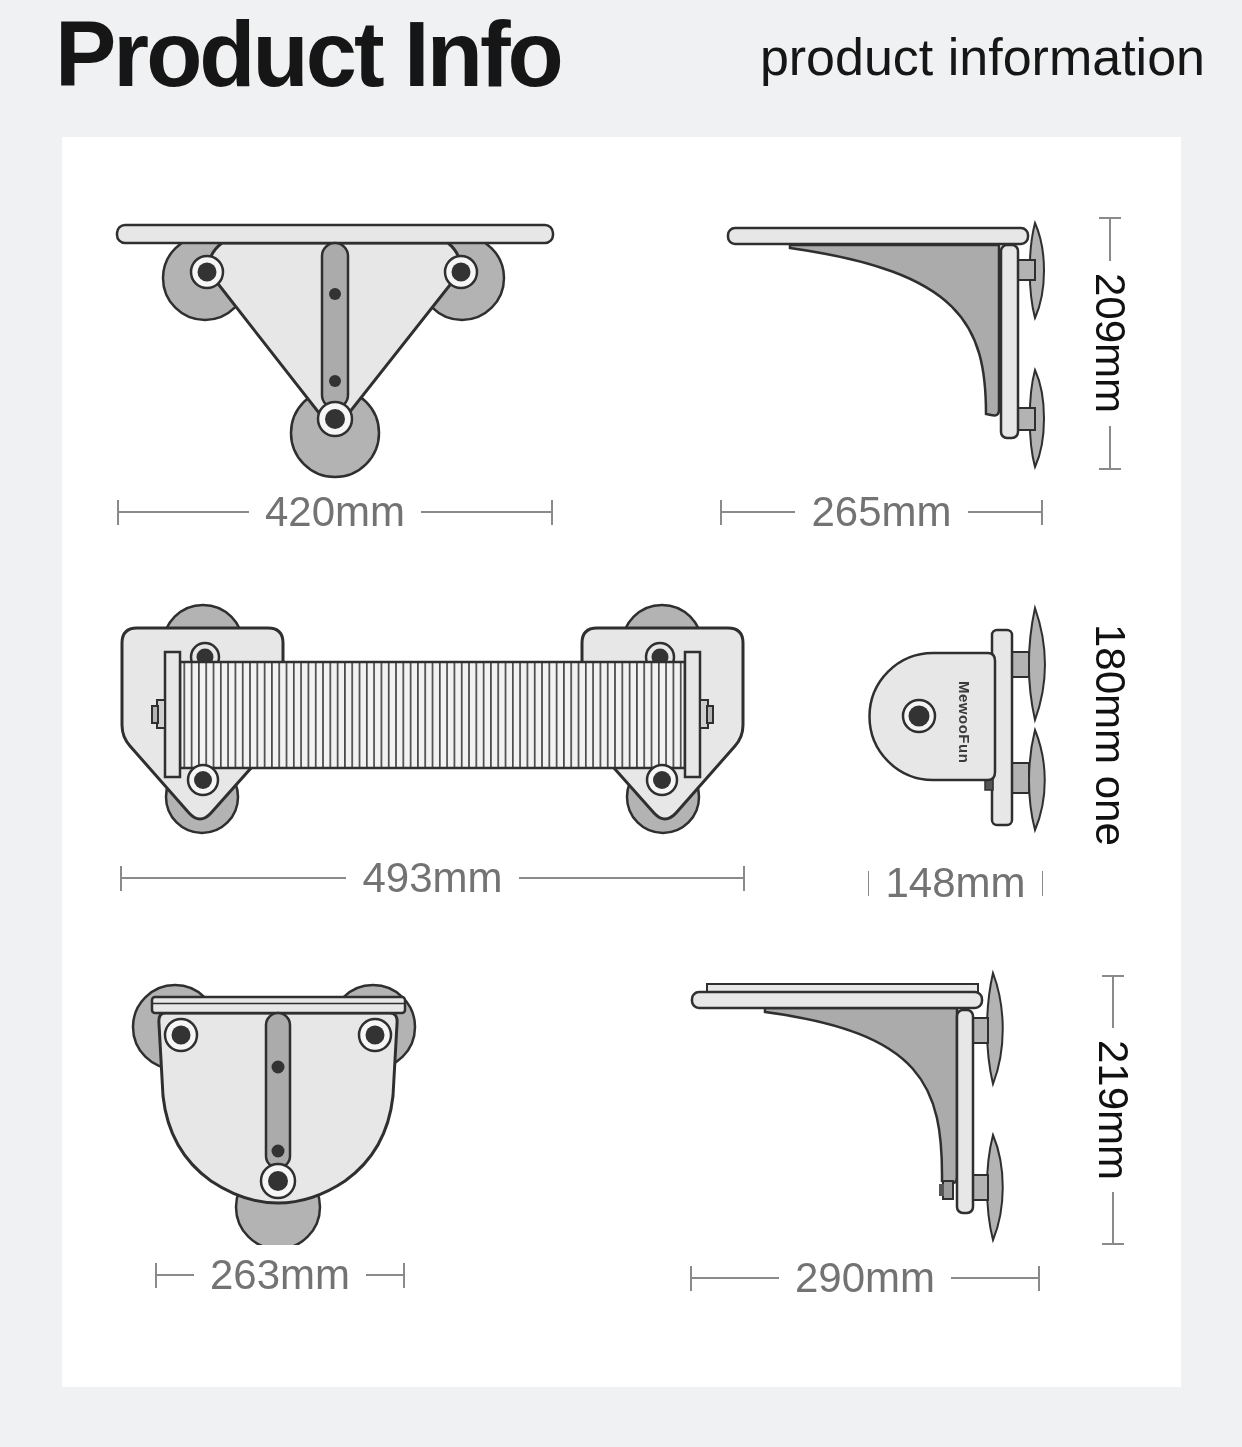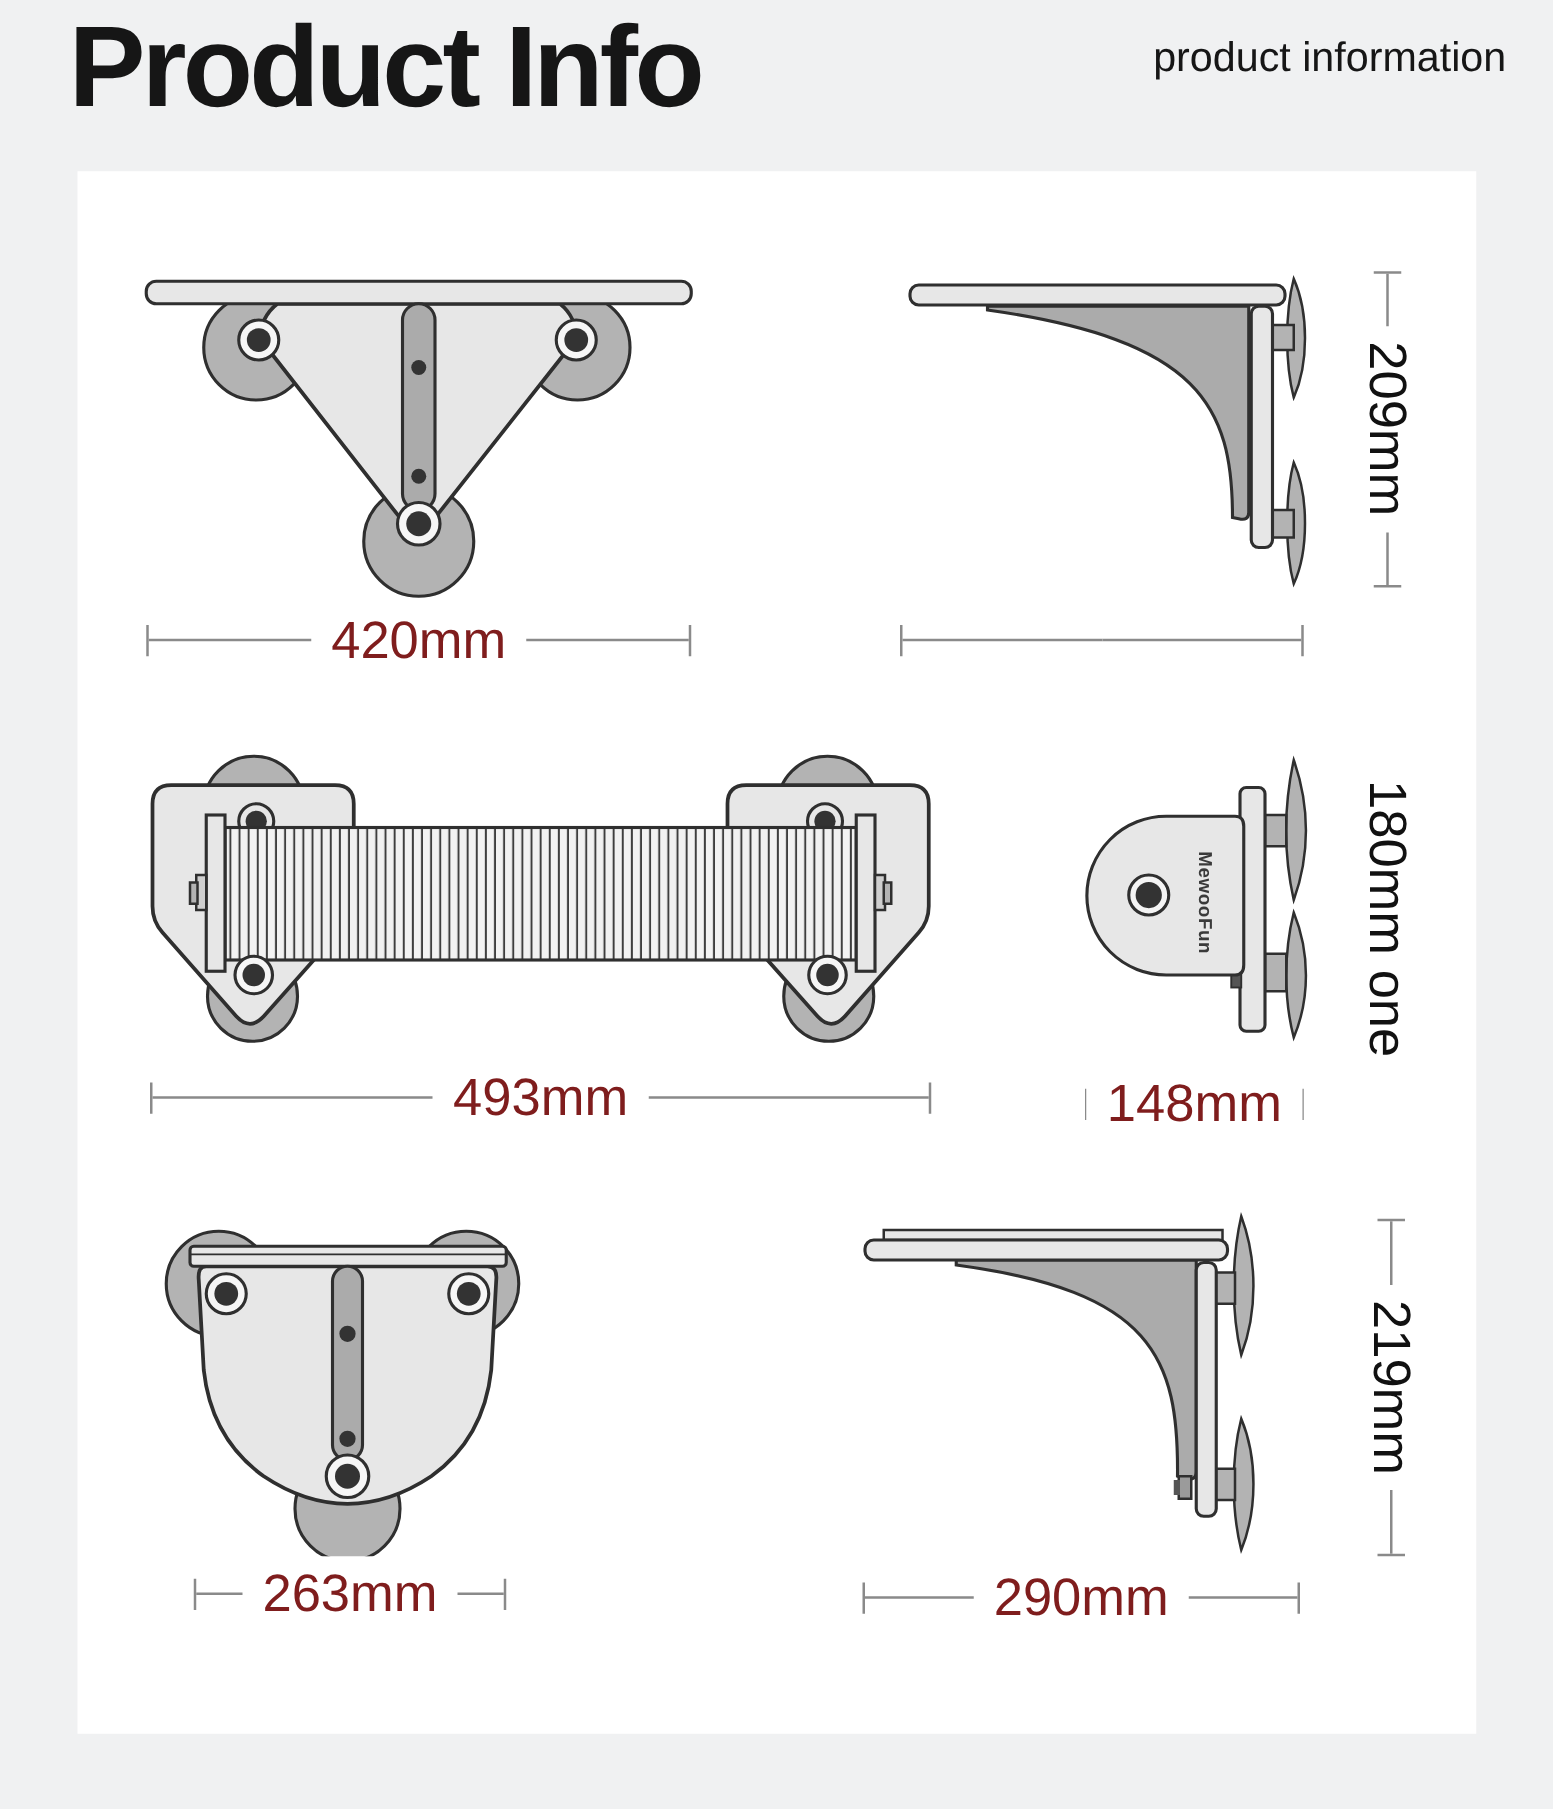--- a/index.html
+++ b/index.html
@@ -1,26 +1,26 @@
 <!DOCTYPE html>
 <html><head>
 <meta charset="utf-8">
 <style>
   html,body{margin:0;padding:0;}
   body{font-family:"Liberation Sans", sans-serif; background:#f0f1f2;}
   .canvas{position:relative; width:1242px; height:1447px; background:#f0f1f2; overflow:hidden;}
   .title{position:absolute; left:55px; top:6px; font-size:92px; font-weight:700; letter-spacing:-3px; color:#161616; line-height:1.05; white-space:nowrap;}
-  .subtitle{position:absolute; right:37px; top:26px; font-size:33px; font-weight:400; color:#161616; line-height:1.2; white-space:nowrap;}
+  .subtitle{position:absolute; right:37px; top:26px; font-size:52px; font-weight:400; color:#161616; line-height:1.2; white-space:nowrap;}
   .panel{position:absolute; left:62px; top:137px; width:1119px; height:1250px; background:#ffffff;}
   .fig{position:absolute;}
   
   .hdim{position:absolute; display:flex; align-items:center; height:26px;}
   .hdim .tick{width:2px; height:25px; background:#8a8a8a;}
   .hdim .line{flex:1; height:2px; background:#8a8a8a;}
-  .hdim .label{padding:0 16px; font-size:42px; color:#7f1d1d; white-space:nowrap; line-height:1;}
+  .hdim .label{padding:0 16px; font-size:42px; color:#737373; white-space:nowrap; line-height:1;}
   
   .vdim{position:absolute; display:flex; flex-direction:column; align-items:center; width:50px;}
   .vdim .tick{height:2px; width:22px; background:#8a8a8a;}
   .vdim .line{flex:1; width:2px; background:#8a8a8a;}
   .vdim .label{padding:12px 0; font-size:42px; color:#111; white-space:nowrap; line-height:1;
                writing-mode:vertical-rl; text-orientation:mixed;}
   svg .brand{font-family:"Liberation Sans", sans-serif; font-size:15px; font-weight:700; letter-spacing:0.5px; fill:#3a3a3a;}
 </style>
 </head>
 <body>
@@ -137,20 +137,21 @@
     <span class="tick"></span>
       <span class="line"></span>
     <span class="label">420mm</span>
     <span class="line"></span>
       <span class="tick"></span>
   </div>
 
   <div class="hdim" style="left:720px; top:499px; width:323px;">
     <span class="tick"></span>
       <span class="line"></span>
+    <span class="label">265mm</span>
     <span class="line"></span>
       <span class="tick"></span>
   </div>
 
   <div class="vdim" style="left:1085px; top:217px; height:253px;">
     <span class="tick"></span>
       <span class="line"></span>
     <span class="label">209mm</span>
     <span class="line"></span>
       <span class="tick"></span>

